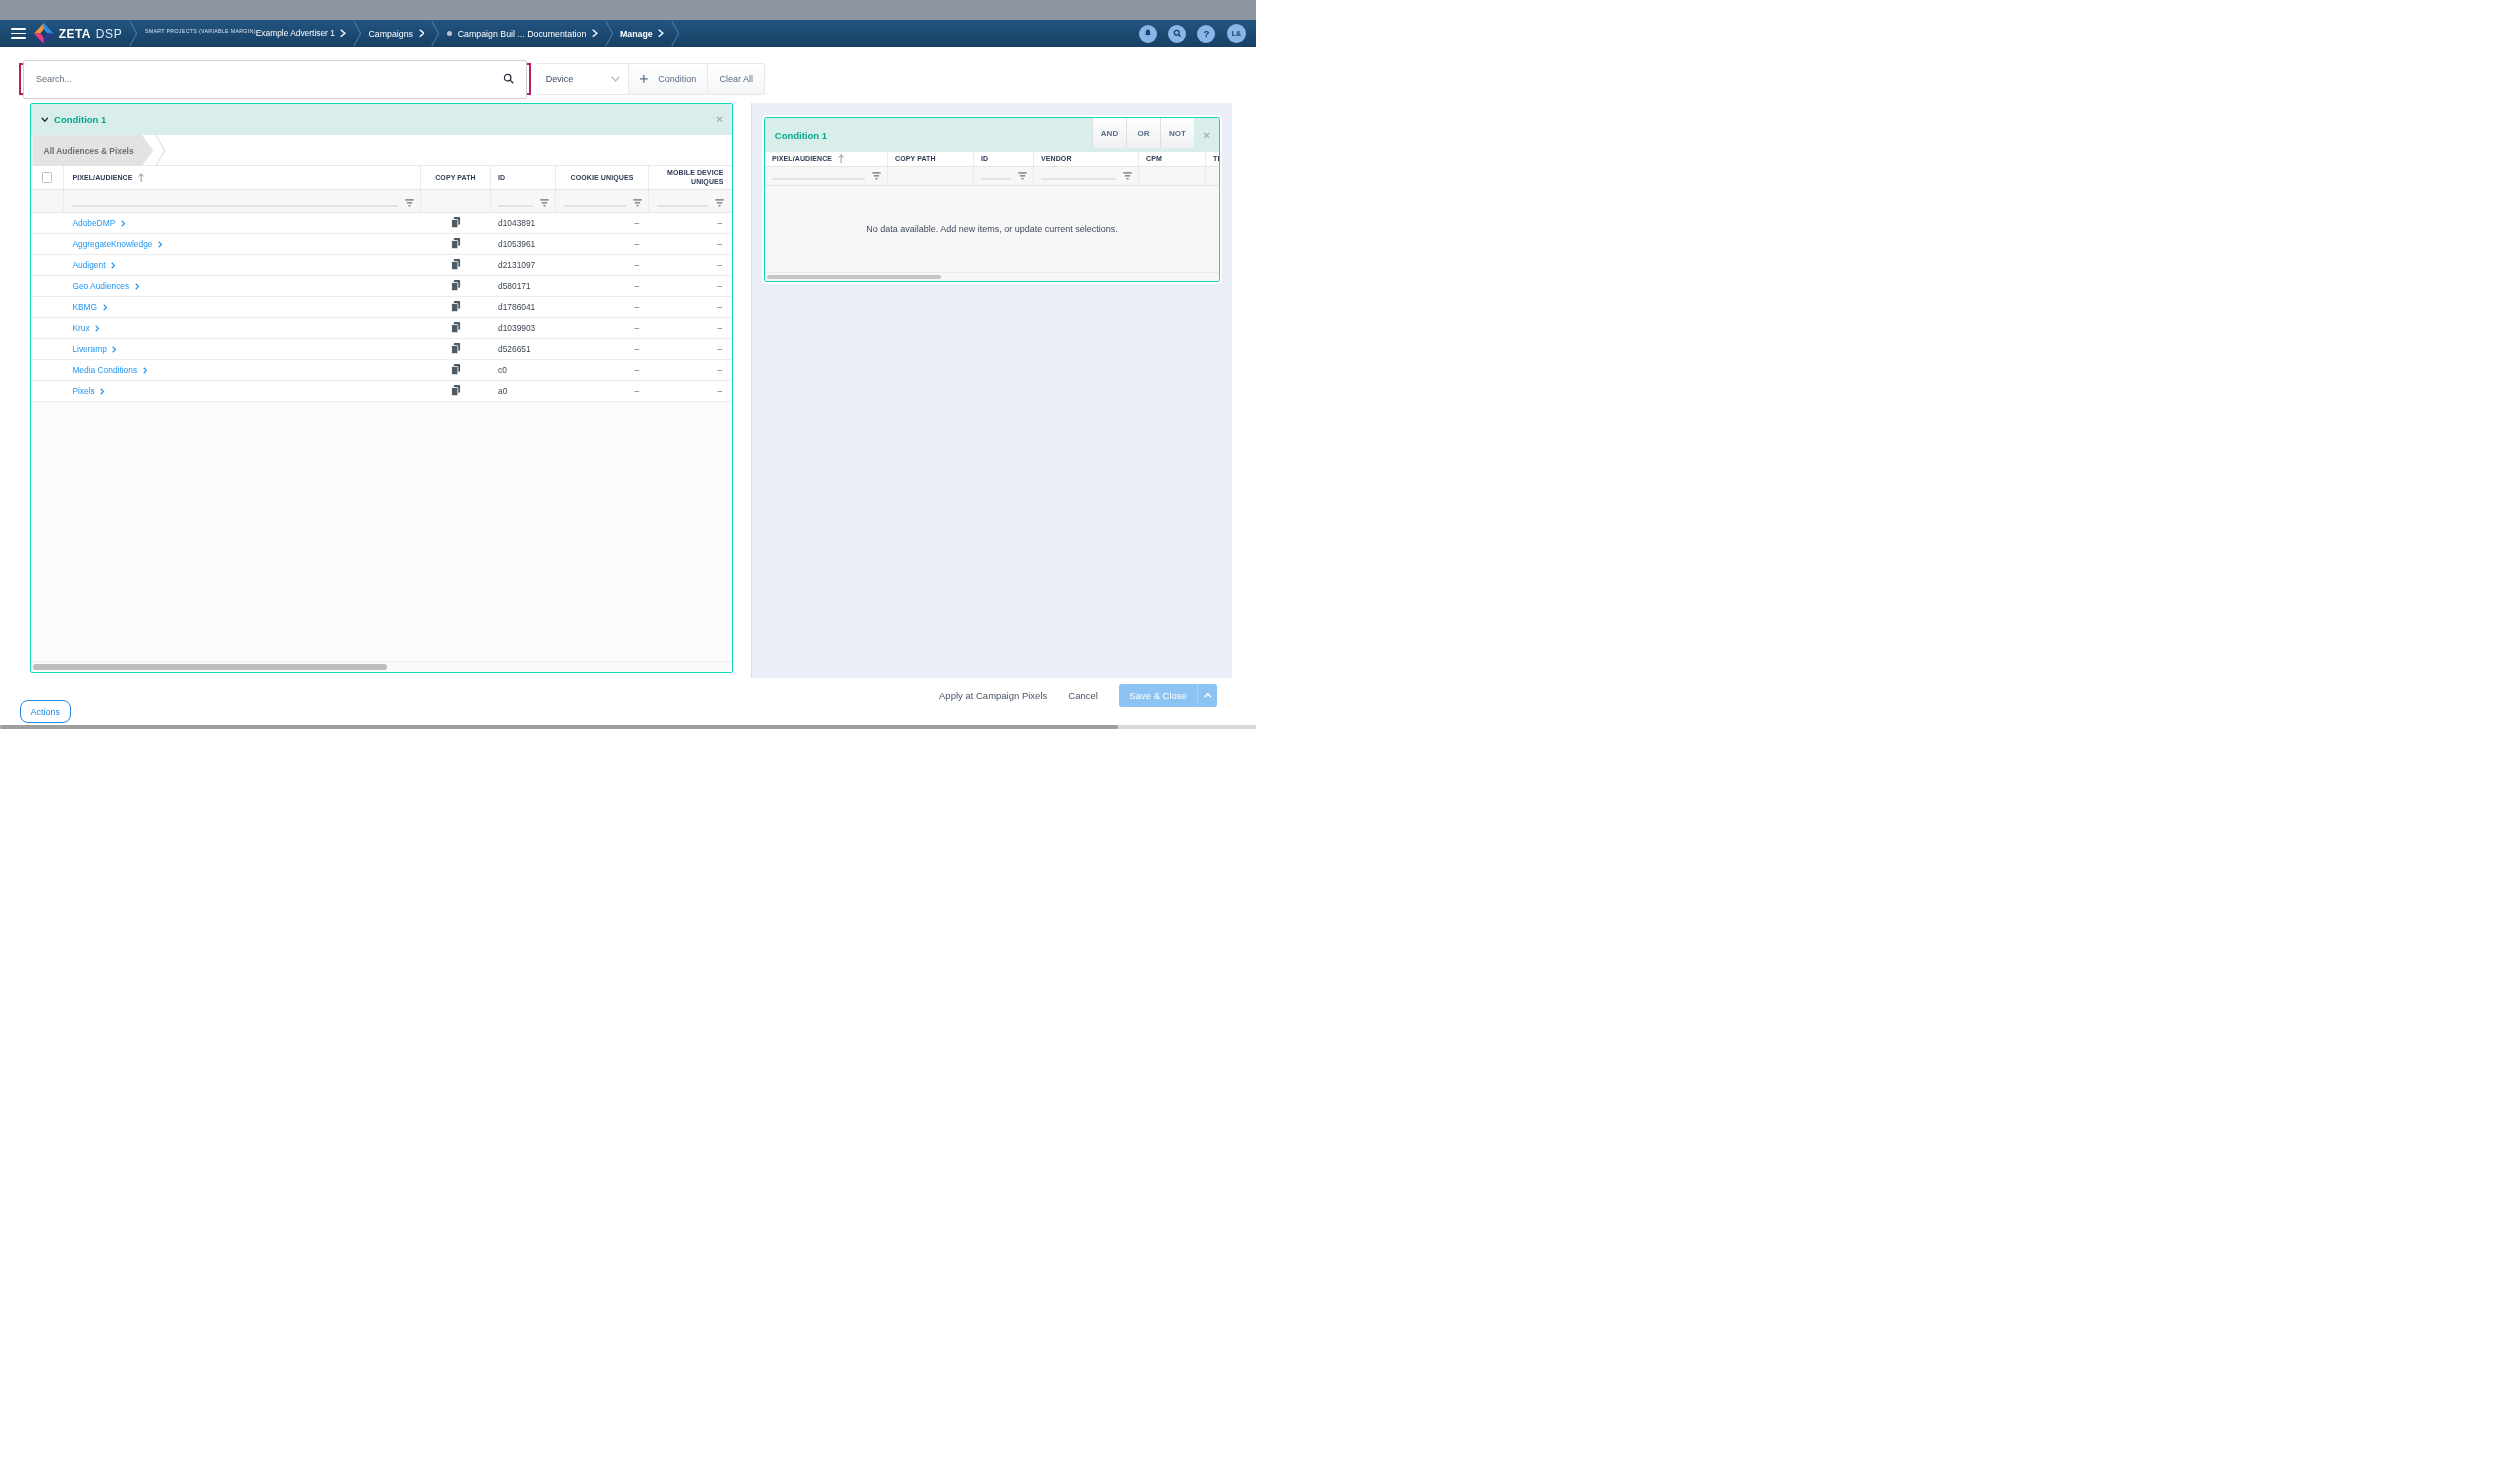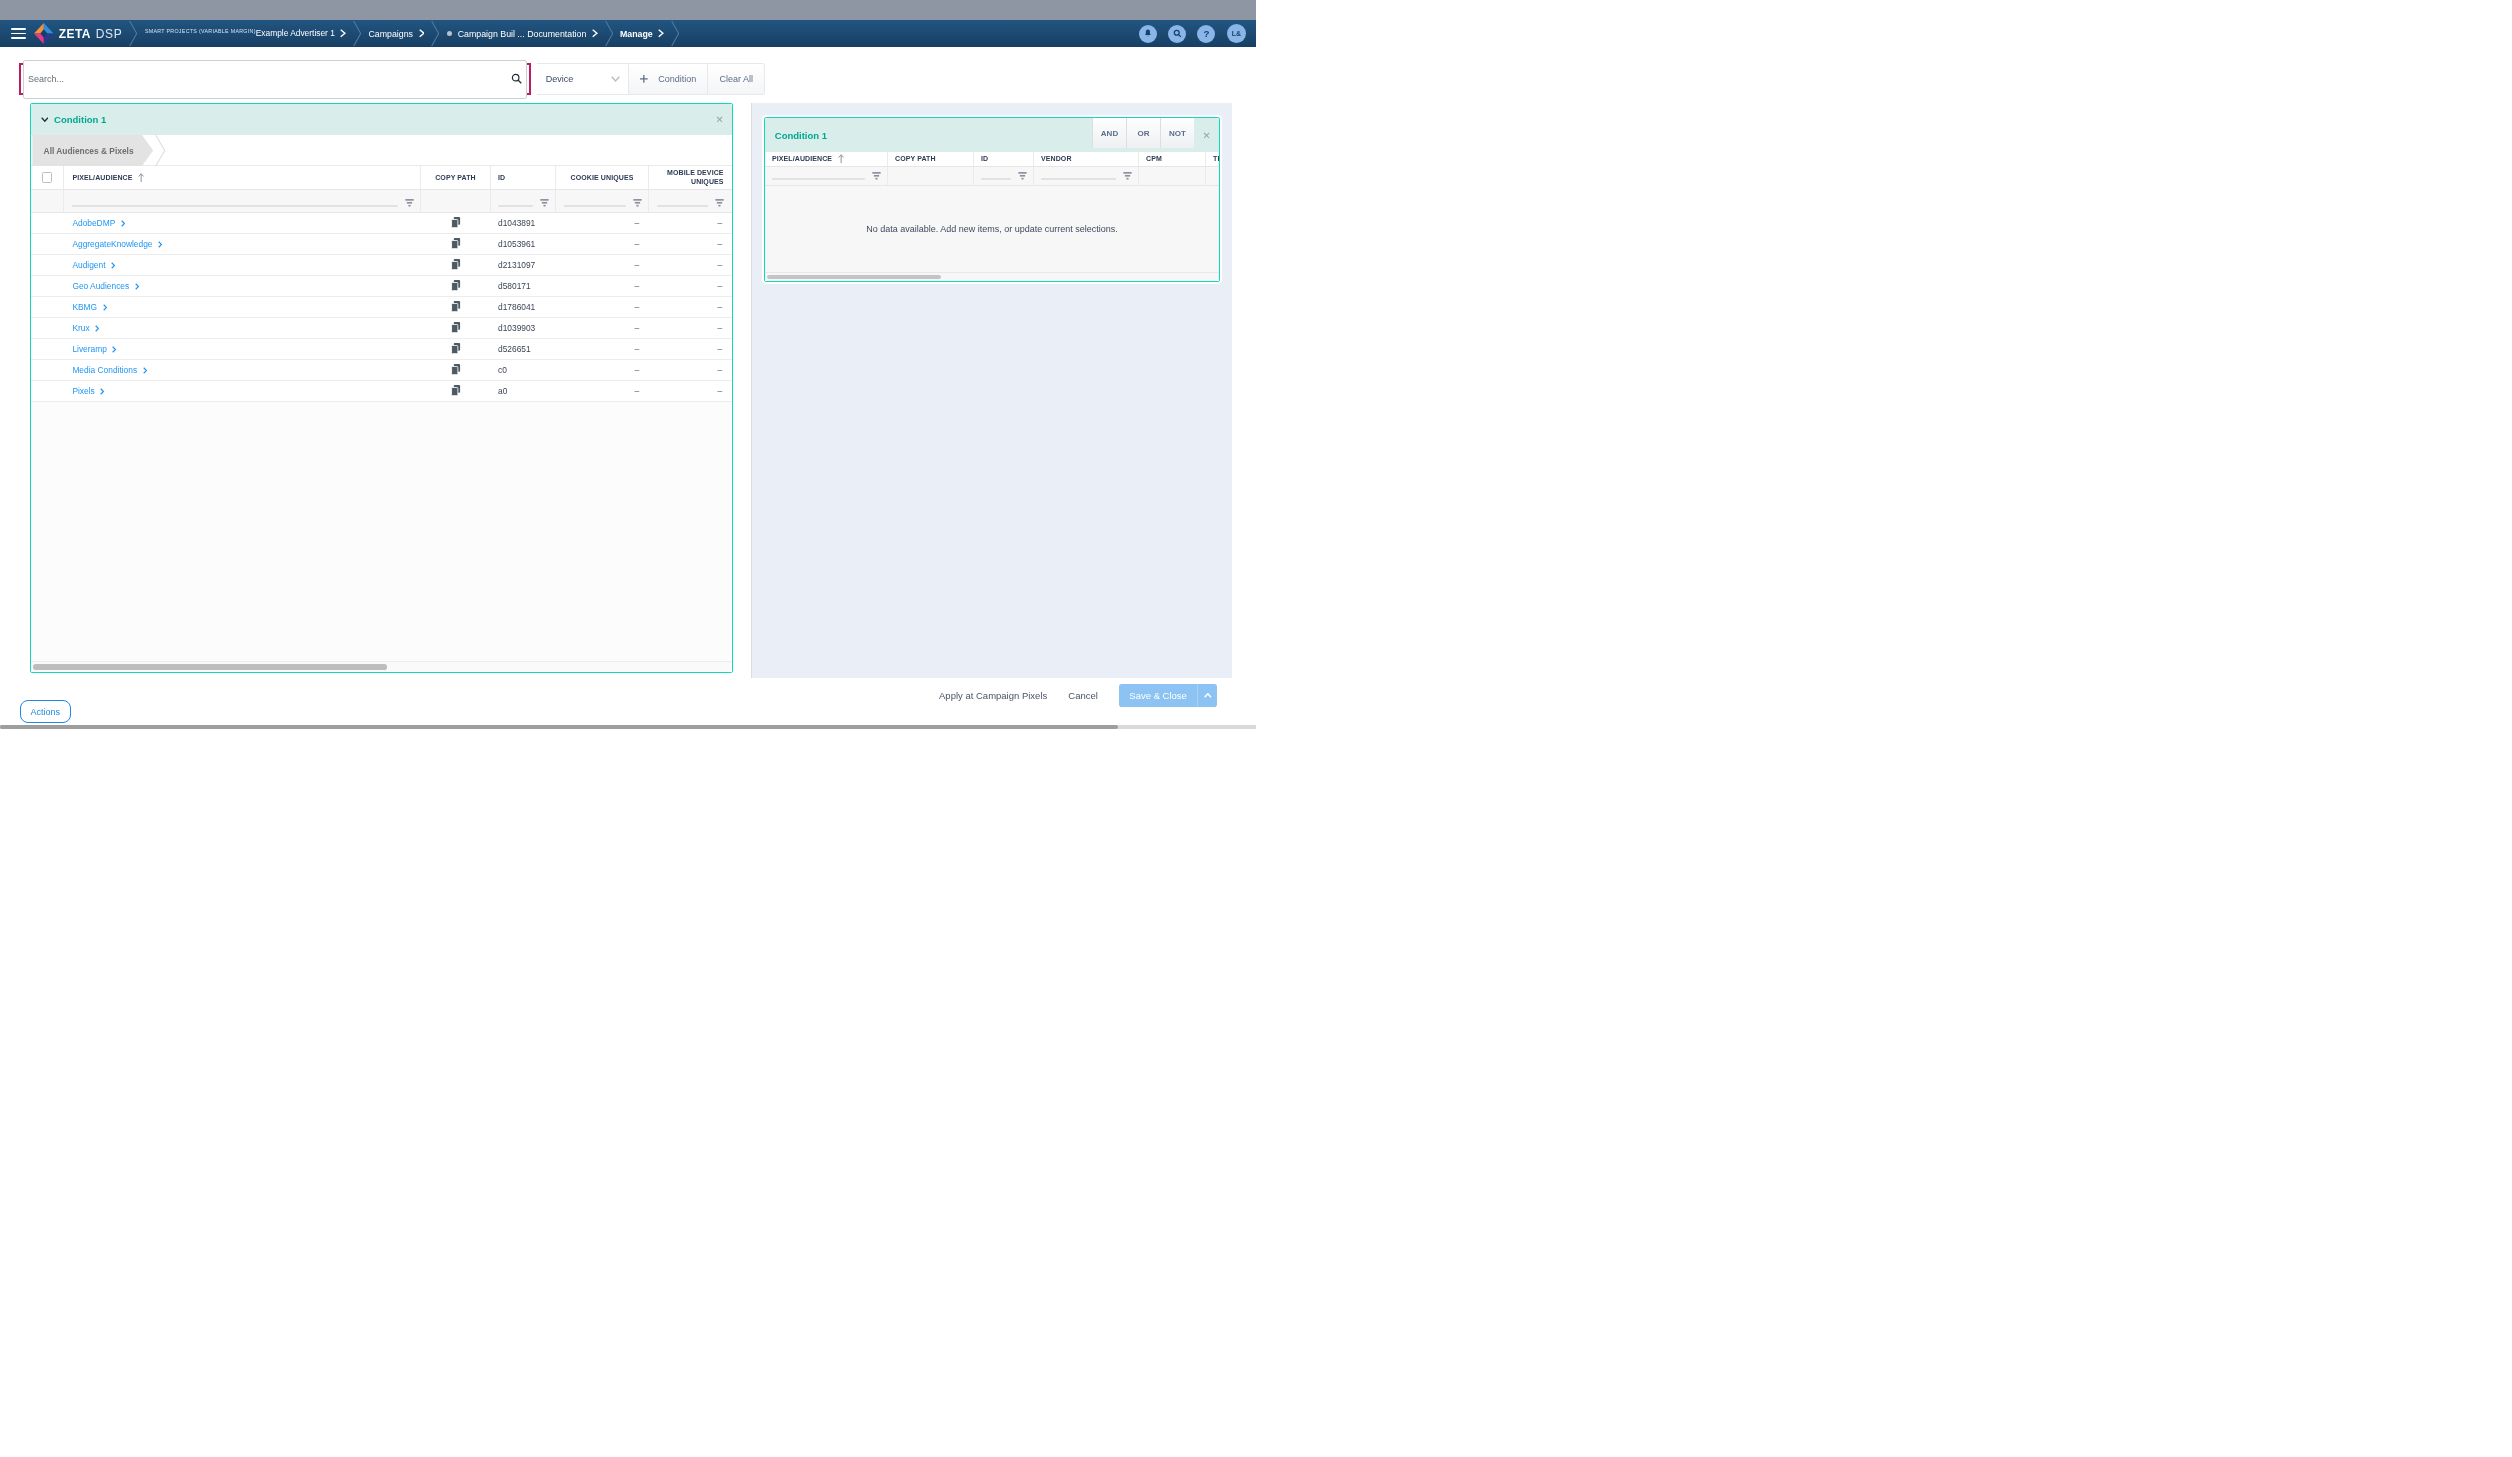--- a/index.html
+++ b/index.html
@@ -34,21 +34,21 @@
 
   .title-row { position:absolute; top:10.5px; left:0; right:0; text-align:center;
                font-size:11.2px; color:#4a4a4a; }
   .title-row b { color:#3d3d3d; }
 
   
   .toolbar { position:absolute; top:36px; left:19px; display:flex; align-items:center; }
   .search-annot { width:512px; height:32px; border:2.1px solid #b91e63; display:flex;
                   align-items:center; padding:0 2.1px; background:#fff; }
   .search-box { flex:1; height:39px; border:0.7px solid #cfcfcf; border-radius:2.1px;
-                display:flex; align-items:center; padding:0 4px; background:#fff; }
+                display:flex; align-items:center; padding:0 12px; background:#fff; }
   .search-box input { border:none; outline:none; flex:1; font-size:9px; color:#333;
                       font-family:"Liberation Sans", sans-serif; background:transparent; }
   .search-box input::placeholder { color:#65707c; }
   .filter-group { margin-left:6.3px; height:32px; display:flex; align-items:stretch;
                   border:0.7px solid #e6e8ec; border-left:none; border-radius:0 2.8px 2.8px 0; overflow:hidden; background:#fff; }
   .device-select { width:91px; display:flex; align-items:center; padding:0 8.4px;
                    color:#3c4a64; font-size:9px; cursor:pointer; }
   .btn-flat { display:flex; align-items:center; gap:10px; padding:0 11.2px;
               background:linear-gradient(#ffffff,#f4f5f7); border-left:0.7px solid #e6e8ec;
               color:#5c6d85; font-size:9px; cursor:pointer; }

